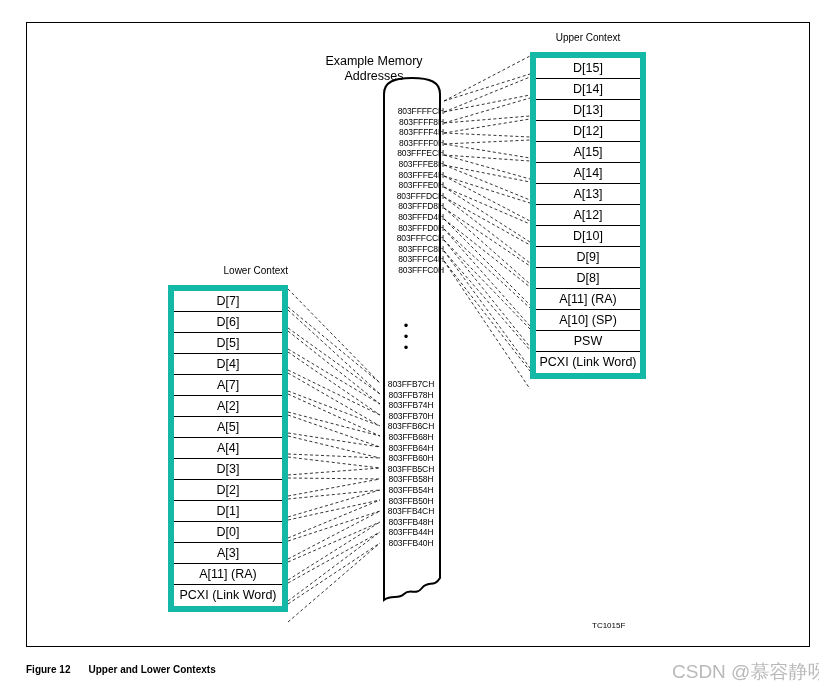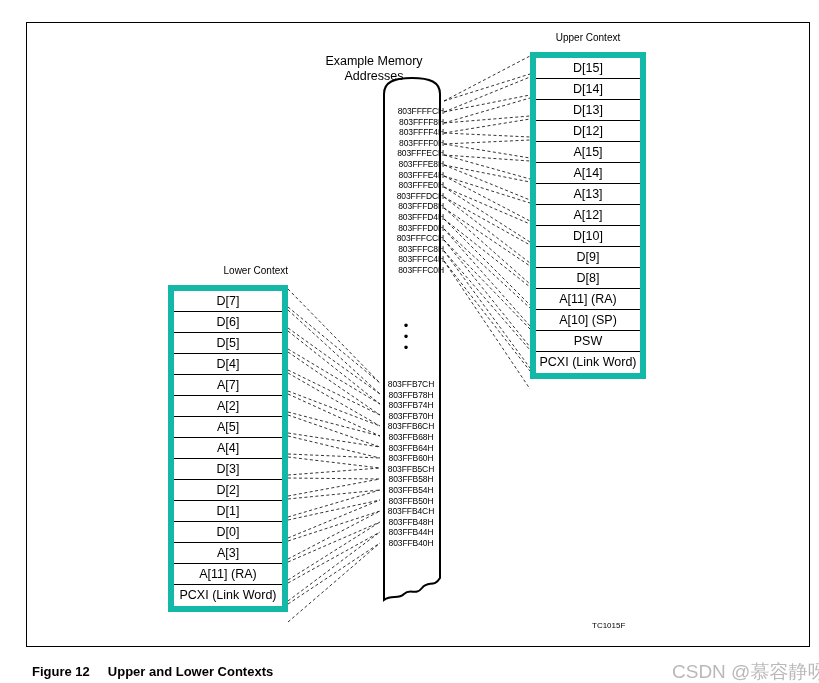--- a/index.html
+++ b/index.html
@@ -26,23 +26,23 @@
     left: 26px;
     top: 22px;
     width: 784px;
     height: 625px;
     border: 1px solid #000;
     background: #fff;
     box-sizing: border-box;
   }
   .figure-caption {
     position: absolute;
-    left: 32px;
+    left: 26px;
     top: 664px;
-    font-size: 13px;
+    font-size: 10px;
     font-weight: bold;
     color: #000;
     white-space: nowrap;
   }
   .figure-caption .cap-num { margin-right: 18px; }
 
   
   .context {
     position: absolute;
     border: 6px solid #14b8a6;

